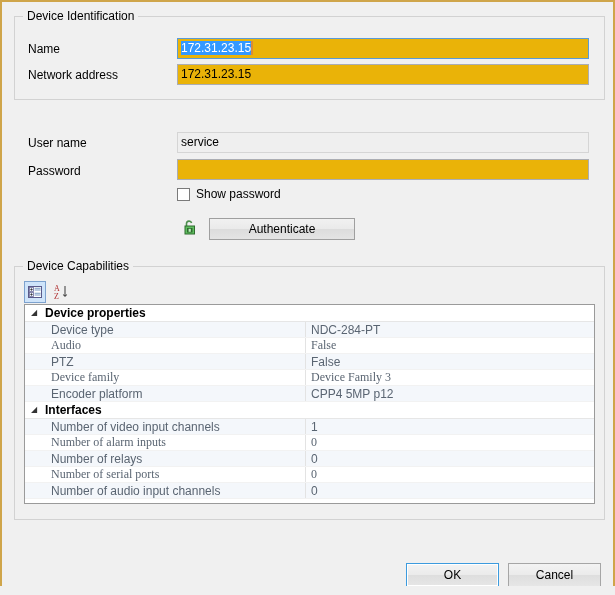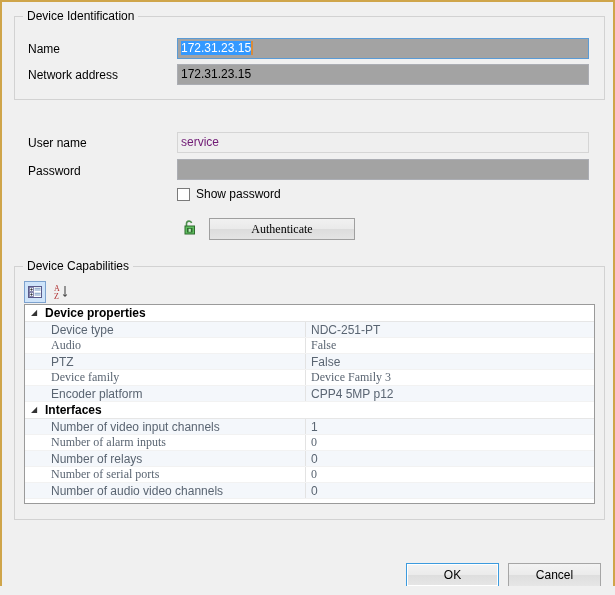--- a/index.html
+++ b/index.html
@@ -52,37 +52,37 @@
     position: absolute;
     font-size: 12px;
     color: #000;
     line-height: 15px;
     white-space: nowrap;
   }
 
   .textbox {
     position: absolute;
     border: 1px solid #abadb3;
-    background: #a3a3a3;
+    background: #eab308;
     height: 21px;
     line-height: 19px;
     padding: 0 3px;
     font-size: 12px;
     color: #000;
     font-family: "Liberation Sans", sans-serif;
     overflow: hidden;
     white-space: nowrap;
   }
   .textbox.focused {
     border: 1px solid #5b9bd5;
   }
   .textbox.disabled {
     background: #efefef;
     border: 1px solid #d5d5d5;
-    color: #701a75;
+    color: #000000;
   }
   .sel {
     background: #3399ff;
     color: #ffffff;
   }
   .caret {
     display: inline-block;
     width: 2px;
     height: 14px;
     background: #d98b3a;
@@ -125,21 +125,21 @@
     position: absolute;
     left: 179px; top: 216px;
     width: 18px; height: 18px;
   }
   #btn-authenticate {
     position: absolute;
     left: 207px; top: 216px;
     width: 146px; height: 22px;
     background: linear-gradient(to bottom, #f1f1f1 0%, #eaeaea 48%, #dcdcdc 52%, #e4e4e4 100%);
     border: 1px solid #9f9f9f;
-    font-family: Liberation Serif, serif;
+    font-family: Liberation Sans, sans-serif;
     font-size: 12px;
     color: #000;
     text-align: center;
     line-height: 20px;
     cursor: default;
   }
 
   
   #grid-toolbar {
     position: absolute;
@@ -307,21 +307,21 @@
 
   <div id="prop-grid">
     <div id="prop-grid-inner">
         <div class="grid-row category">
           <span class="cat-arrow">◢</span>
           <span class="cat-name">Device properties</span>
         </div>
         <div class="grid-row alt">
           <span class="prop-name">Device type</span>
           <span class="prop-split"></span>
-          <span class="prop-value">NDC-251-PT</span>
+          <span class="prop-value">NDC-284-PT</span>
         </div>
         <div class="grid-row plain">
           <span class="prop-name">Audio</span>
           <span class="prop-split"></span>
           <span class="prop-value">False</span>
         </div>
         <div class="grid-row alt">
           <span class="prop-name">PTZ</span>
           <span class="prop-split"></span>
           <span class="prop-value">False</span>
@@ -354,21 +354,21 @@
           <span class="prop-name">Number of relays</span>
           <span class="prop-split"></span>
           <span class="prop-value">0</span>
         </div>
         <div class="grid-row plain">
           <span class="prop-name">Number of serial ports</span>
           <span class="prop-split"></span>
           <span class="prop-value">0</span>
         </div>
         <div class="grid-row alt">
-          <span class="prop-name">Number of audio video channels</span>
+          <span class="prop-name">Number of audio input channels</span>
           <span class="prop-split"></span>
           <span class="prop-value">0</span>
         </div>
       </div>
   </div>
 
   <div class="dlg-btn default" id="btn-ok">OK</div>
   <div class="dlg-btn" id="btn-cancel">Cancel</div>
 
 </div>

